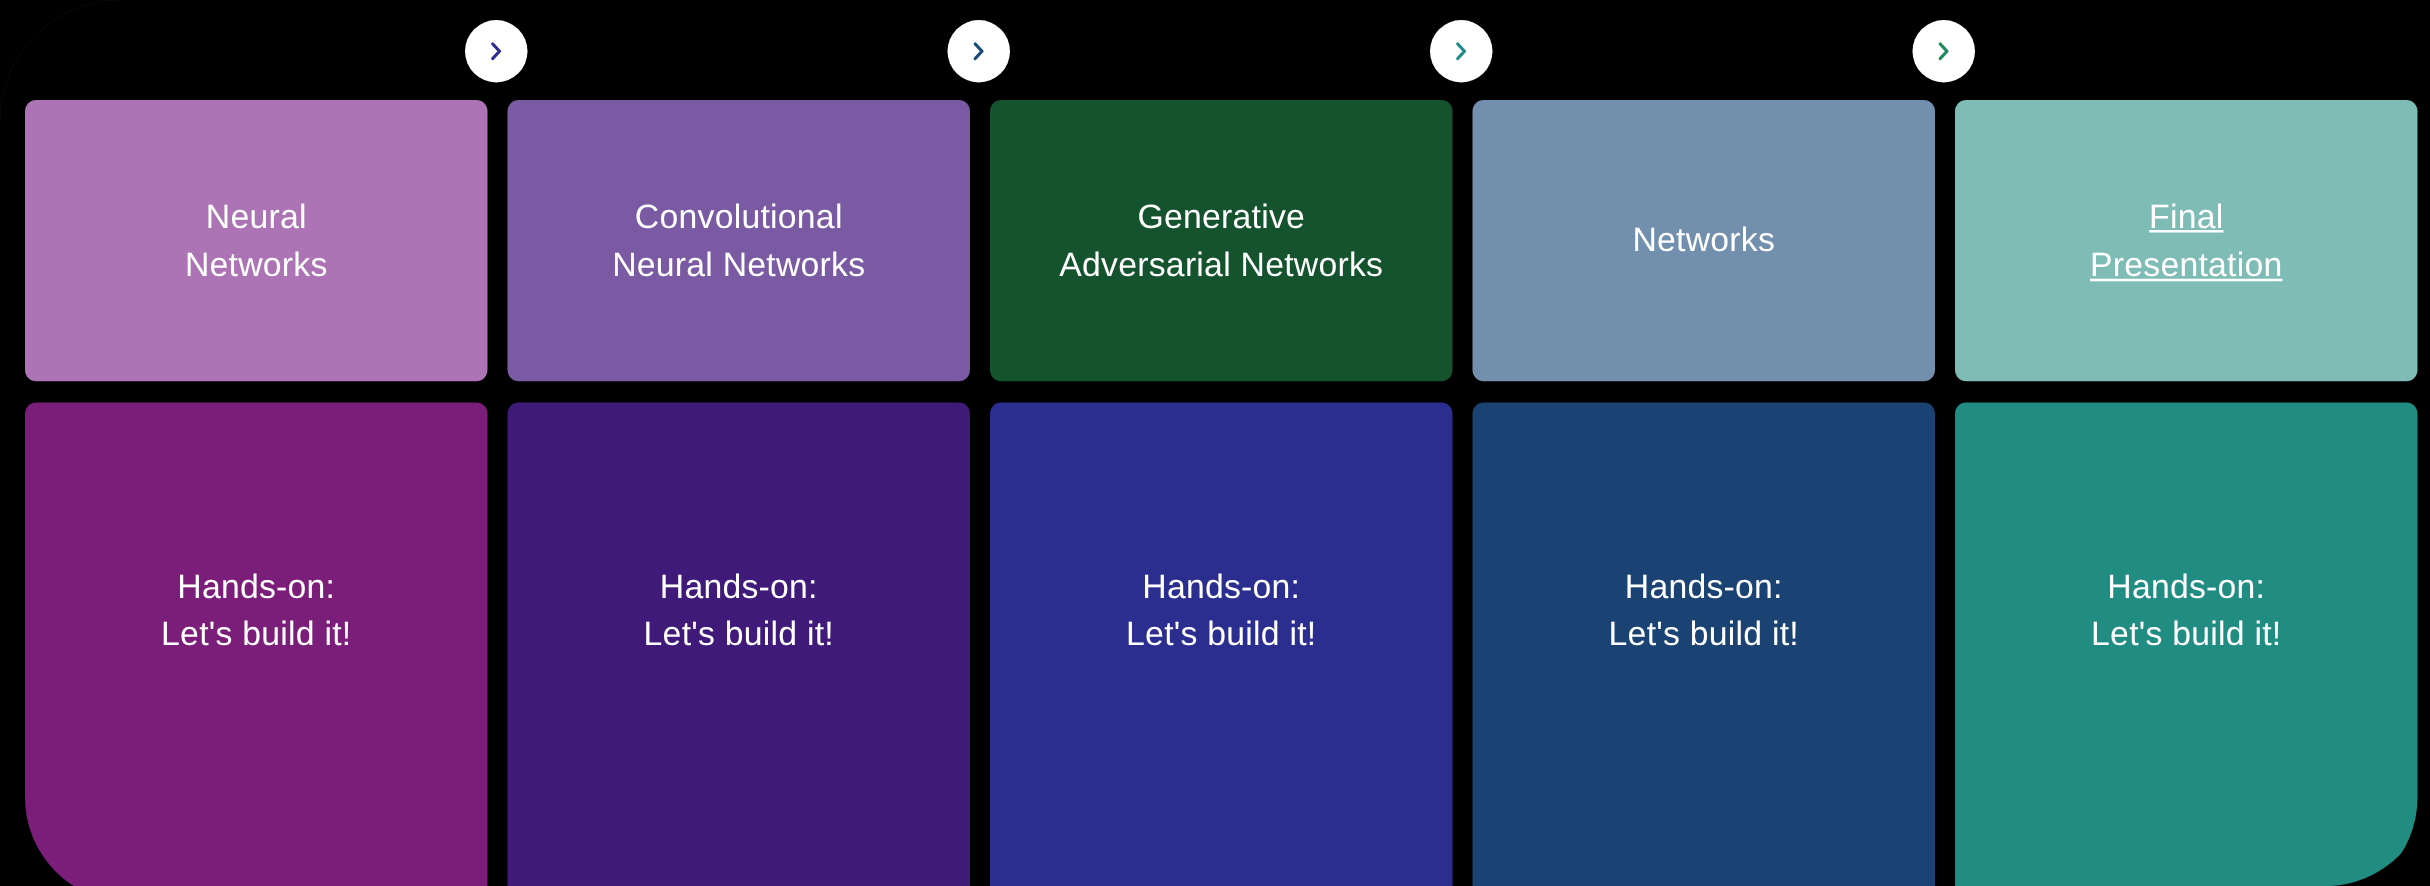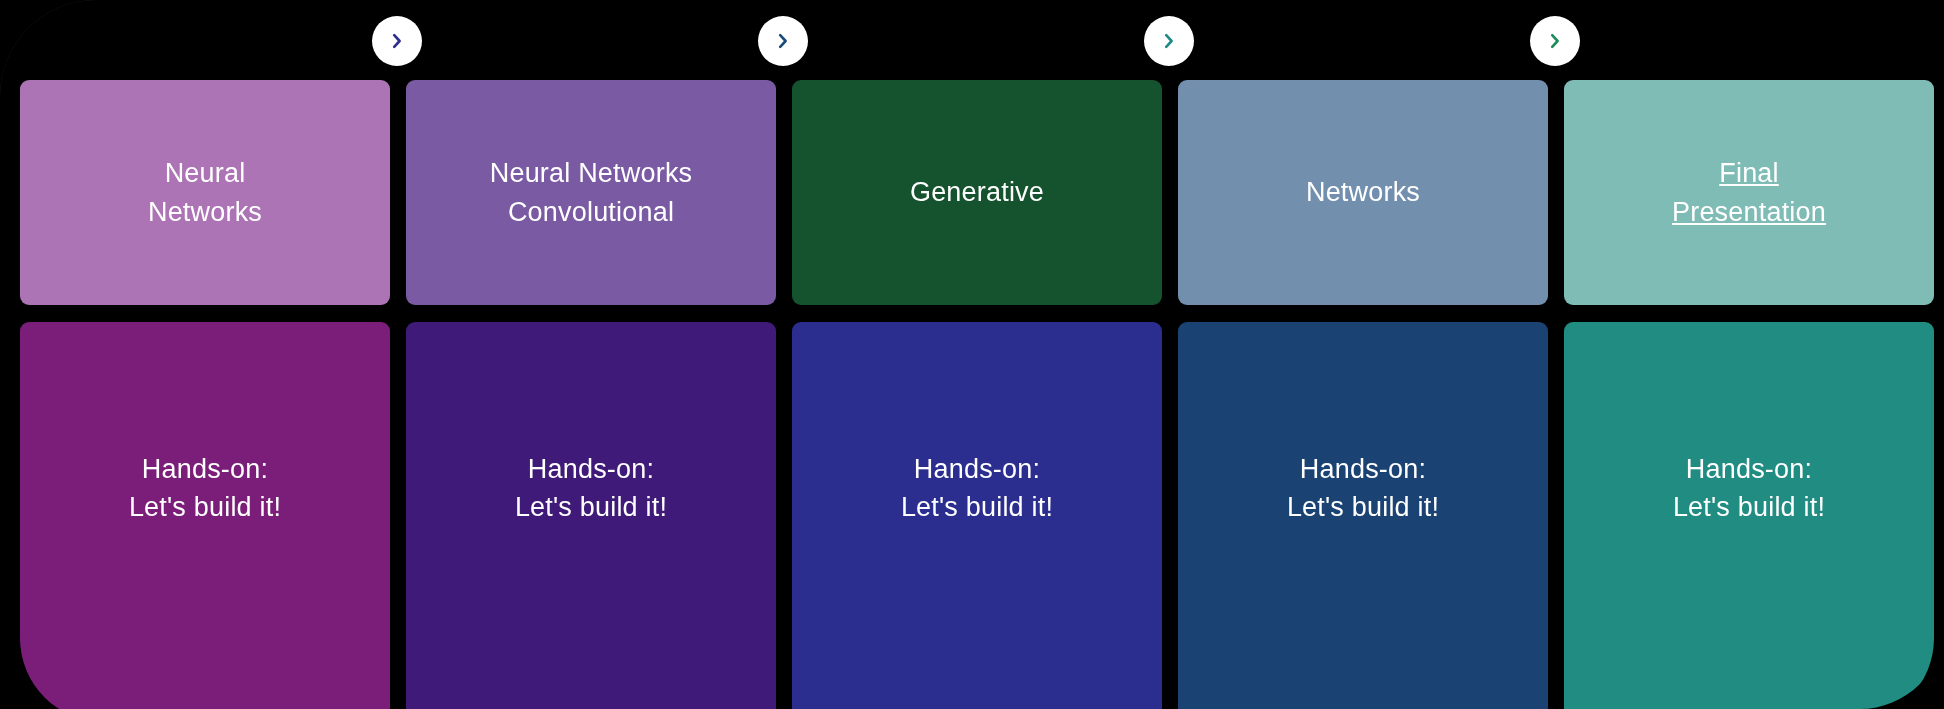--- a/index.html
+++ b/index.html
@@ -119,25 +119,26 @@
   <div id="corner-arc"></div>
 
   <div class="track">
 
     <div class="row" id="row-topics">
         <div class="card topic" style="background: rgb(172, 116, 180);">
           <span class="card-line">Neural</span>
           <span class="card-line">Networks</span>
         </div>
         <div class="card topic" style="background: rgb(122, 91, 163);">
+          <span class="card-line">Convolutional</span>
           <span class="card-line">Neural Networks</span>
-          <span class="card-line">Convolutional</span>
         </div>
         <div class="card topic" style="background: #14532d;">
           <span class="card-line">Generative</span>
+          <span class="card-line">Adversarial Networks</span>
         </div>
         <div class="card topic" style="background: rgb(114, 143, 174);">
           <span class="card-line">Networks</span>
         </div>
         <div class="card topic" style="background: rgb(127, 188, 181); text-decoration: underline;">
           <span class="card-line">Final</span>
           <span class="card-line">Presentation</span>
         </div>
       </div>
 

